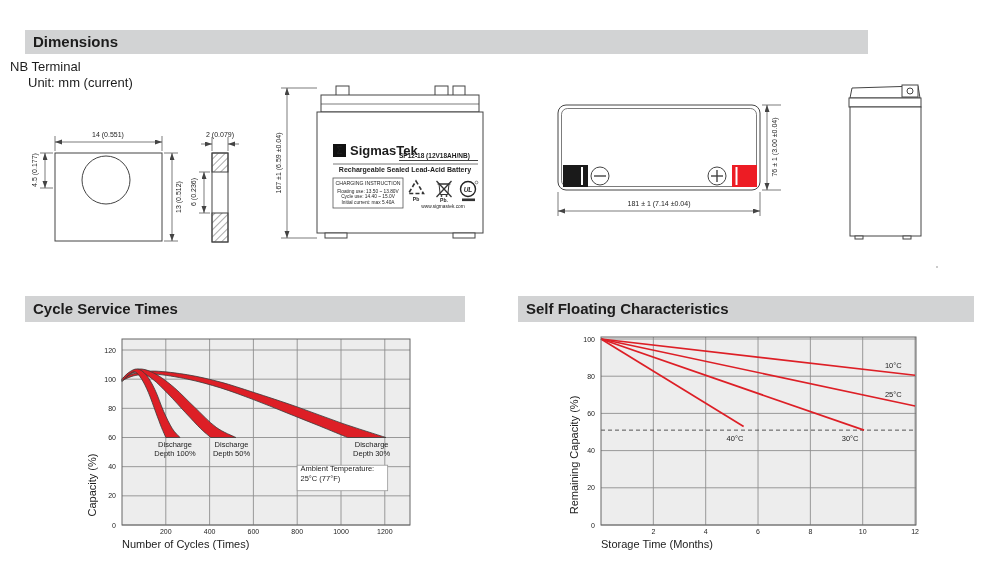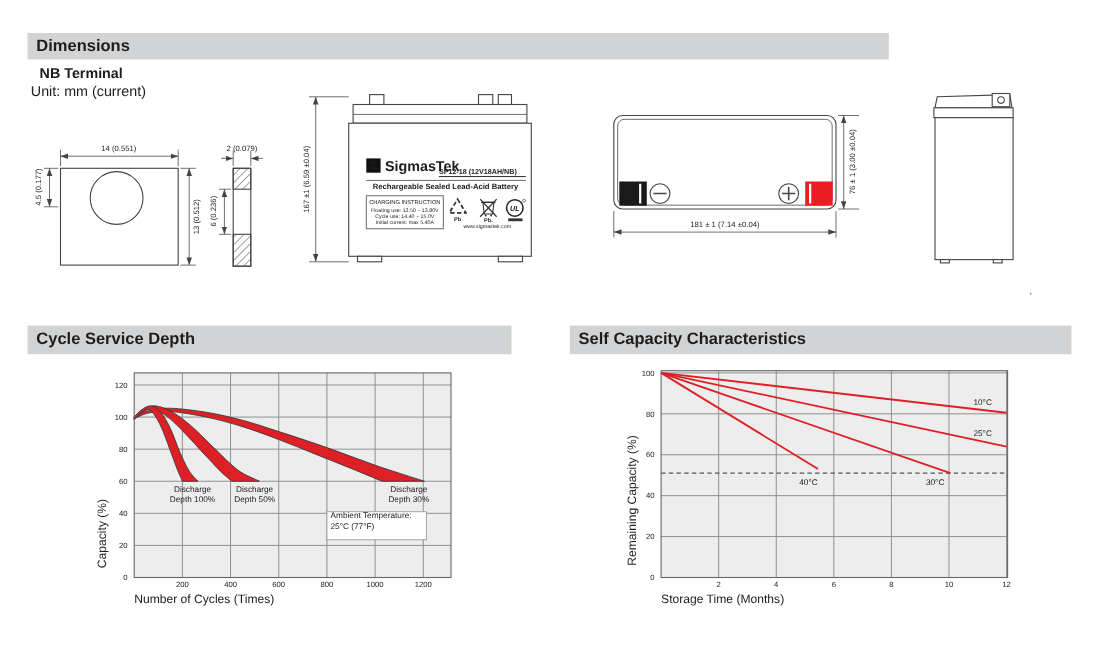--- a/index.html
+++ b/index.html
@@ -1,39 +1,39 @@
 <!DOCTYPE html>
 <html><head>
 <meta charset="utf-8">
 <style>
   html,body{margin:0;padding:0;}
   body{width:1000px;height:587px;position:relative;background:#ffffff;
        font-family:"Liberation Sans",sans-serif;color:#1c1c1c;overflow:hidden;}
   .section-bar{position:absolute;background:#d2d3d4;height:24px;line-height:24px;
        font-weight:bold;font-size:15px;color:#1c1c1c;padding-left:8px;box-sizing:border-box;}
-  .subtitle{position:absolute;left:36px;top:59px;font-weight:bold;font-size:13px;}
+  .subtitle{position:absolute;left:10px;top:59px;font-weight:normal;font-size:13px;}
   .unitnote{position:absolute;left:28px;top:75px;font-size:13px;}
   svg{position:absolute;}
   svg text{font-family:"Liberation Sans",sans-serif;fill:#1c1c1c;}
   .dim{font-size:7px;}
   .thin{stroke:#444;stroke-width:0.7;fill:none;}
   .ln{stroke:#444;stroke-width:1;fill:none;}
   .lnw{stroke:#444;stroke-width:1;fill:#ffffff;}
 </style>
 </head>
 <body>
 
-<div class="section-bar" style="left:25px;top:30px;width:783px;">Dimensions</div>
+<div class="section-bar" style="left:25px;top:30px;width:843px;">Dimensions</div>
 
 <div class="subtitle">NB Terminal</div>
 <div class="unitnote">Unit: mm (current)</div>
 
-<div class="section-bar" style="left:25px;top:296px;width:440px;height:26px;line-height:26px;">Cycle Service Depth</div>
-
-<div class="section-bar" style="left:518px;top:296px;width:456px;height:26px;line-height:26px;">Self Capacity Characteristics</div>
+<div class="section-bar" style="left:25px;top:296px;width:440px;height:26px;line-height:26px;">Cycle Service Times</div>
+
+<div class="section-bar" style="left:518px;top:296px;width:456px;height:26px;line-height:26px;">Self Floating Characteristics</div>
 
 <svg style="left:15px;top:80px;" width="960" height="190" viewBox="0 0 960 190">
   <defs>
     <marker id="ae" markerWidth="9" markerHeight="7" refX="7" refY="2.5" orient="auto" markerUnits="userSpaceOnUse">
       <path d="M0,0 L7,2.5 L0,5 Z" fill="#444"></path>
     </marker>
     <marker id="as" markerWidth="9" markerHeight="7" refX="7" refY="2.5" orient="auto-start-reverse" markerUnits="userSpaceOnUse">
       <path d="M0,0 L7,2.5 L0,5 Z" fill="#444"></path>
     </marker>
     <pattern id="hatch" width="5" height="5" patternUnits="userSpaceOnUse" patternTransform="rotate(45)">

